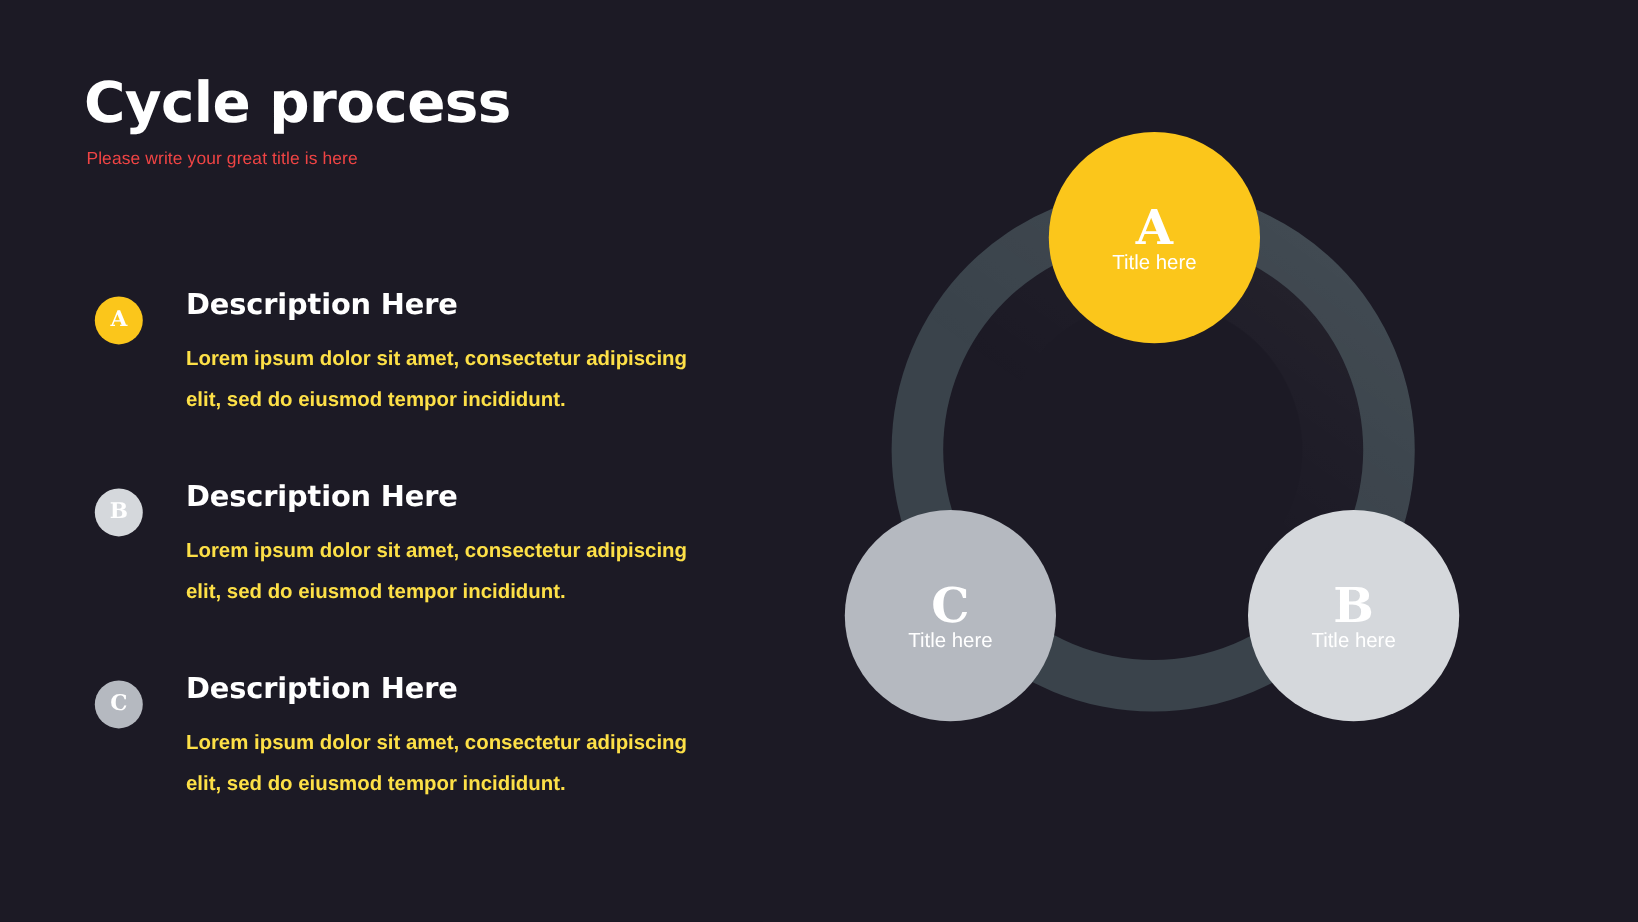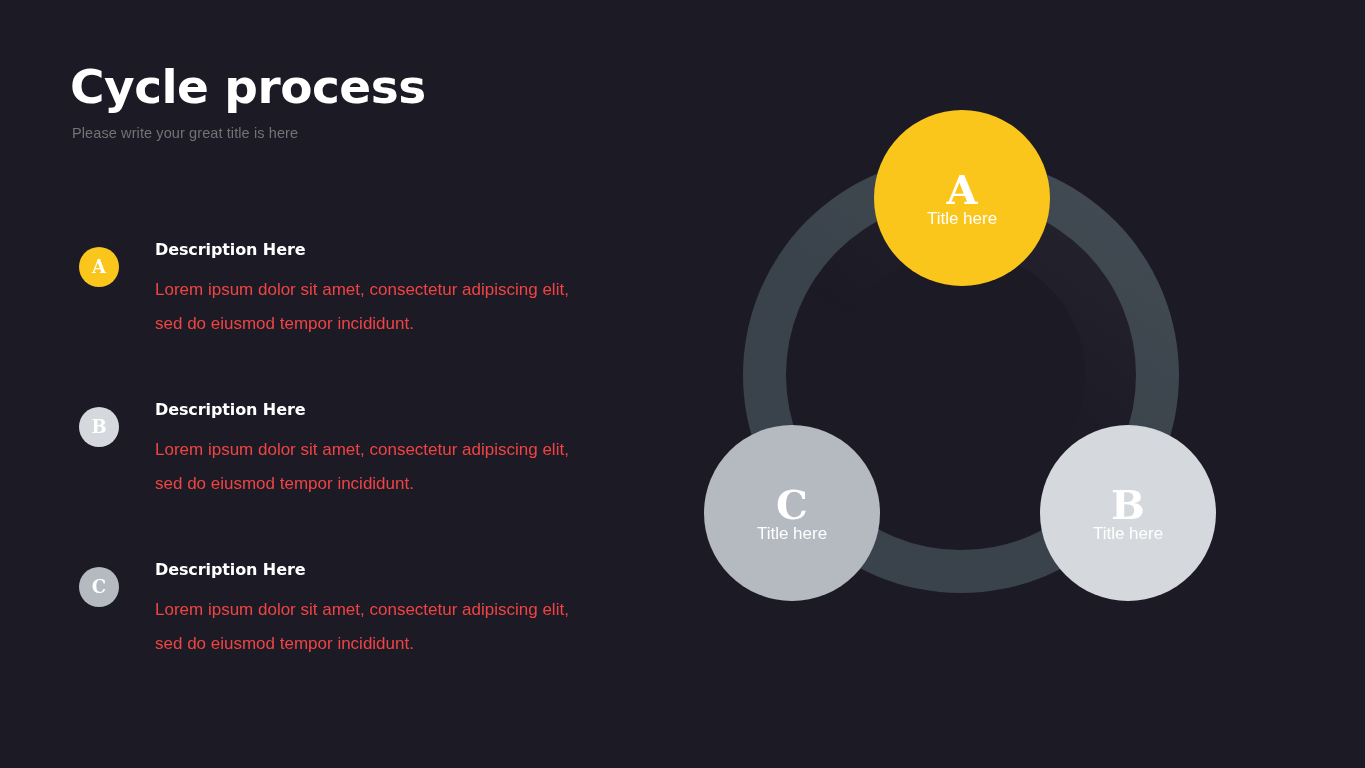--- a/index.html
+++ b/index.html
@@ -35,21 +35,21 @@
     font-size: 47px;
     font-weight: bold;
     letter-spacing: -0.5px;
     line-height: 1.05;
     color: #ffffff;
   }
   #slide-subtitle {
     margin: 14px 0 0 2px;
     font-size: 14.5px;
     font-weight: 400;
-    color: #737373;
+    color: #ef4444;
     letter-spacing: 0.1px;
   }
 
   
   #feature-list {
     position: absolute;
     left: 70px;
     top: 240px;
     width: 540px;
   }
@@ -77,32 +77,32 @@
     color: #ffffff;
     line-height: 1;
   }
   .feature-badge.badge-a { background: #fbc61b; }
   .feature-badge.badge-b { background: #d5d8dc; }
   .feature-badge.badge-c { background: #b5b9c0; }
 
   .feature-heading {
     margin: 0;
     font-family: "DejaVu Sans", sans-serif;
-    font-size: 16px;
+    font-size: 24px;
     font-weight: bold;
     color: #ffffff;
     letter-spacing: -0.1px;
   }
   .feature-body {
     margin: 14px 0 0 0;
     font-size: 17px;
     line-height: 1.98;
-    color: #ef4444;
+    color: #fde047;
     max-width: 440px;
-    font-weight: 400;
+    font-weight: 700;
   }
 
   
   #cycle-diagram {
     position: absolute;
     left: 700px;
     top: 105px;
     width: 530px;
     height: 530px;
   }

